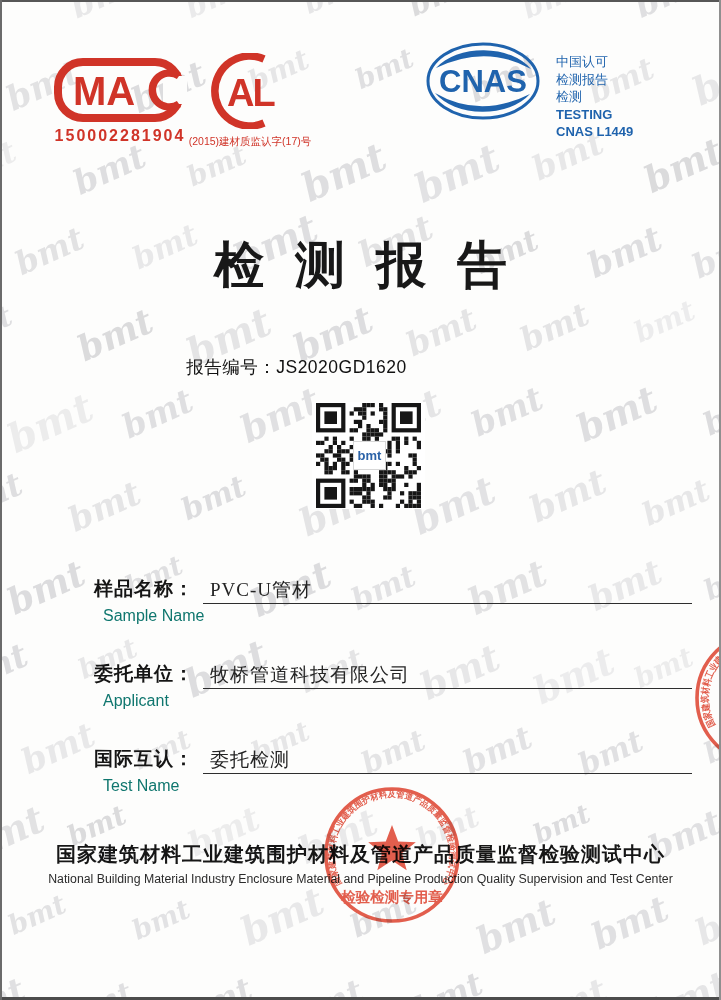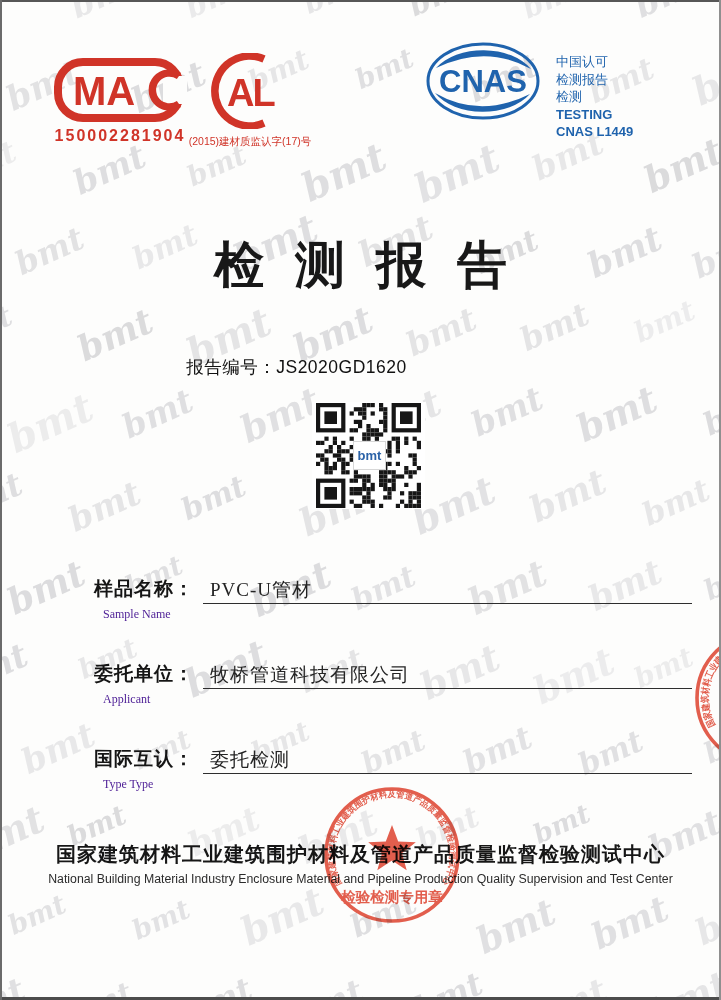--- a/index.html
+++ b/index.html
@@ -61,21 +61,21 @@
     position:absolute;left:41px;top:39px;width:31px;height:27px;background:#fff;
     border:1px solid #d7d7d7;display:flex;align-items:center;justify-content:center;
     color:#2c63a8;font-weight:700;font-size:13px;font-family:"Liberation Sans",sans-serif;
   }
 
   
   .field{position:absolute;left:0;width:721px;z-index:2;}
   .field .lbl{position:absolute;left:94px;top:0;font-size:19px;font-weight:600;letter-spacing:1px;color:#151515;white-space:nowrap;}
   .field .val{position:absolute;left:210px;top:1px;font-size:19px;font-family:"Liberation Serif","DejaVu Serif",serif;color:#242424;white-space:nowrap;letter-spacing:1px;}
   .field .rule{position:absolute;left:203px;top:27px;width:489px;border-top:1.6px solid #2e2e2e;}
-  .field .sub{position:absolute;left:103px;top:31px;font-size:12px;color:#4c1d95;font-family:Liberation Serif, serif;}
+  .field .sub{position:absolute;left:103px;top:31px;font-size:16px;color:#0f766e;}
   .field-1{top:576px;} .field-2{top:661px;} .field-3{top:746px;}
 
   
   .footer-cn{
     position:absolute;left:0;top:841px;width:721px;text-align:center;z-index:2;
     font-size:20px;font-weight:600;letter-spacing:1px;color:#161616;
   }
   .footer-en{
     position:absolute;left:0;top:872px;width:721px;text-align:center;z-index:2;
     font-size:12.3px;color:#2b2b2b;
@@ -428,21 +428,21 @@
     <span class="lbl">委托单位：</span>
     <span class="val">牧桥管道科技有限公司</span>
     <div class="rule"></div>
     <span class="sub">Applicant</span>
   </div>
 
   <div class="field field-3">
     <span class="lbl">国际互认：</span>
     <span class="val">委托检测</span>
     <div class="rule"></div>
-    <span class="sub">Type Type</span>
+    <span class="sub">Test Name</span>
   </div>
 
   <div class="footer-cn">国家建筑材料工业建筑围护材料及管道产品质量监督检验测试中心</div>
   <div class="footer-en">National Building Material Industry Enclosure Material and Pipeline Production Quality Supervision and Test Center</div>
 
   <svg class="stamp-svg stamp-main" width="146" height="146" viewBox="0 0 146 146">
     <circle cx="73" cy="72" r="66" fill="none" stroke="var(--stamp)" stroke-width="3.6"></circle>
     <path id="stampArc" d="M 22.8 101 A 58 58 0 1 1 123.2 101" fill="none"></path>
     <text font-size="8.6" fill="var(--stamp)" font-weight="bold">
       <textPath href="#stampArc" startOffset="0" textLength="242" lengthAdjust="spacingAndGlyphs">国家建筑材料工业建筑围护材料及管道产品质量监督检验测试中心</textPath>

